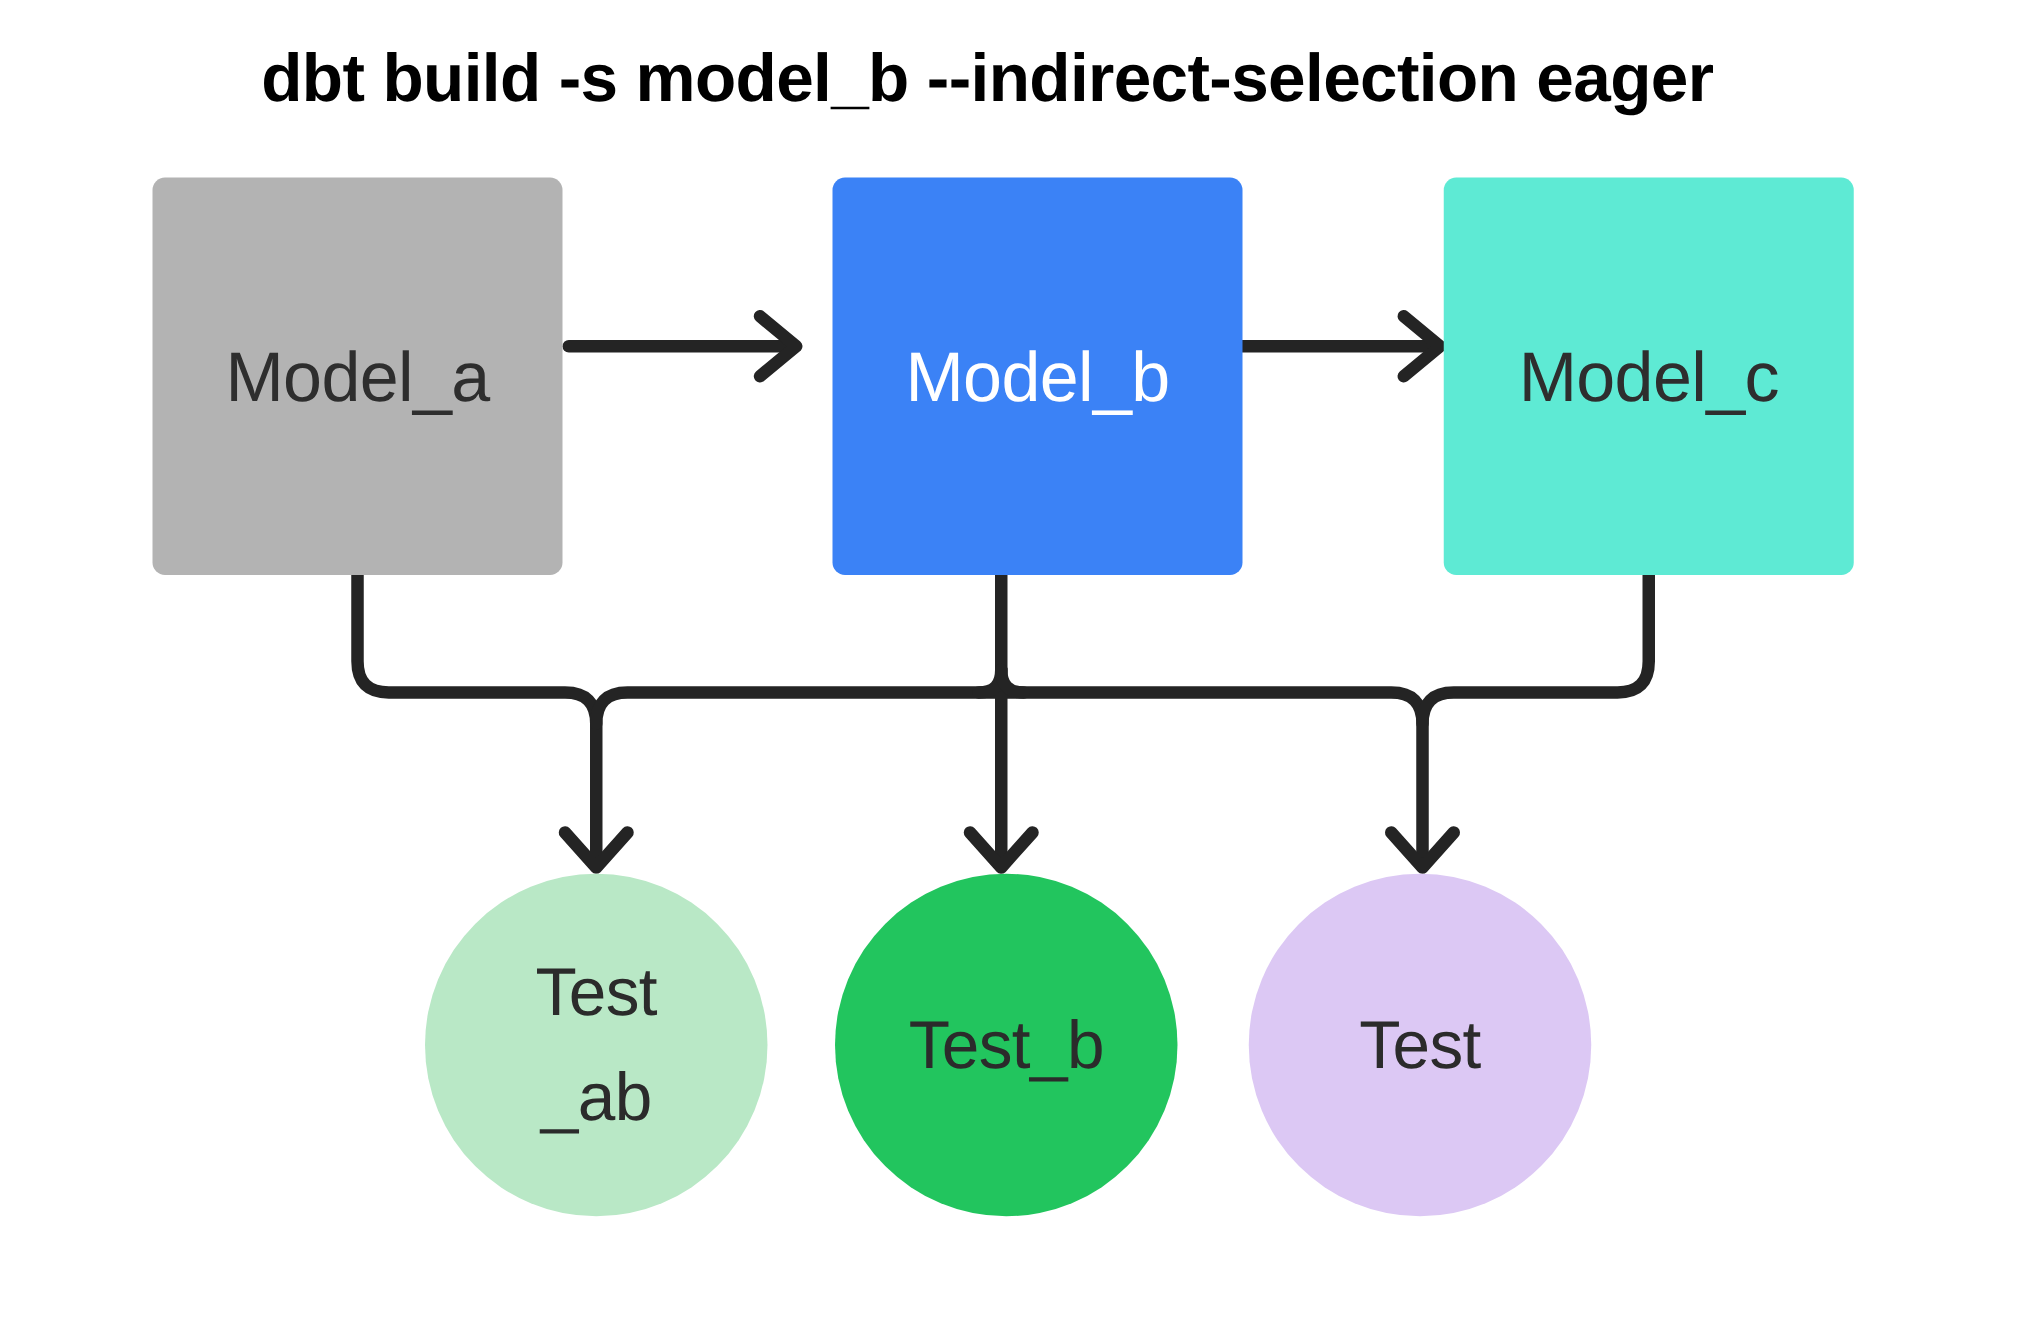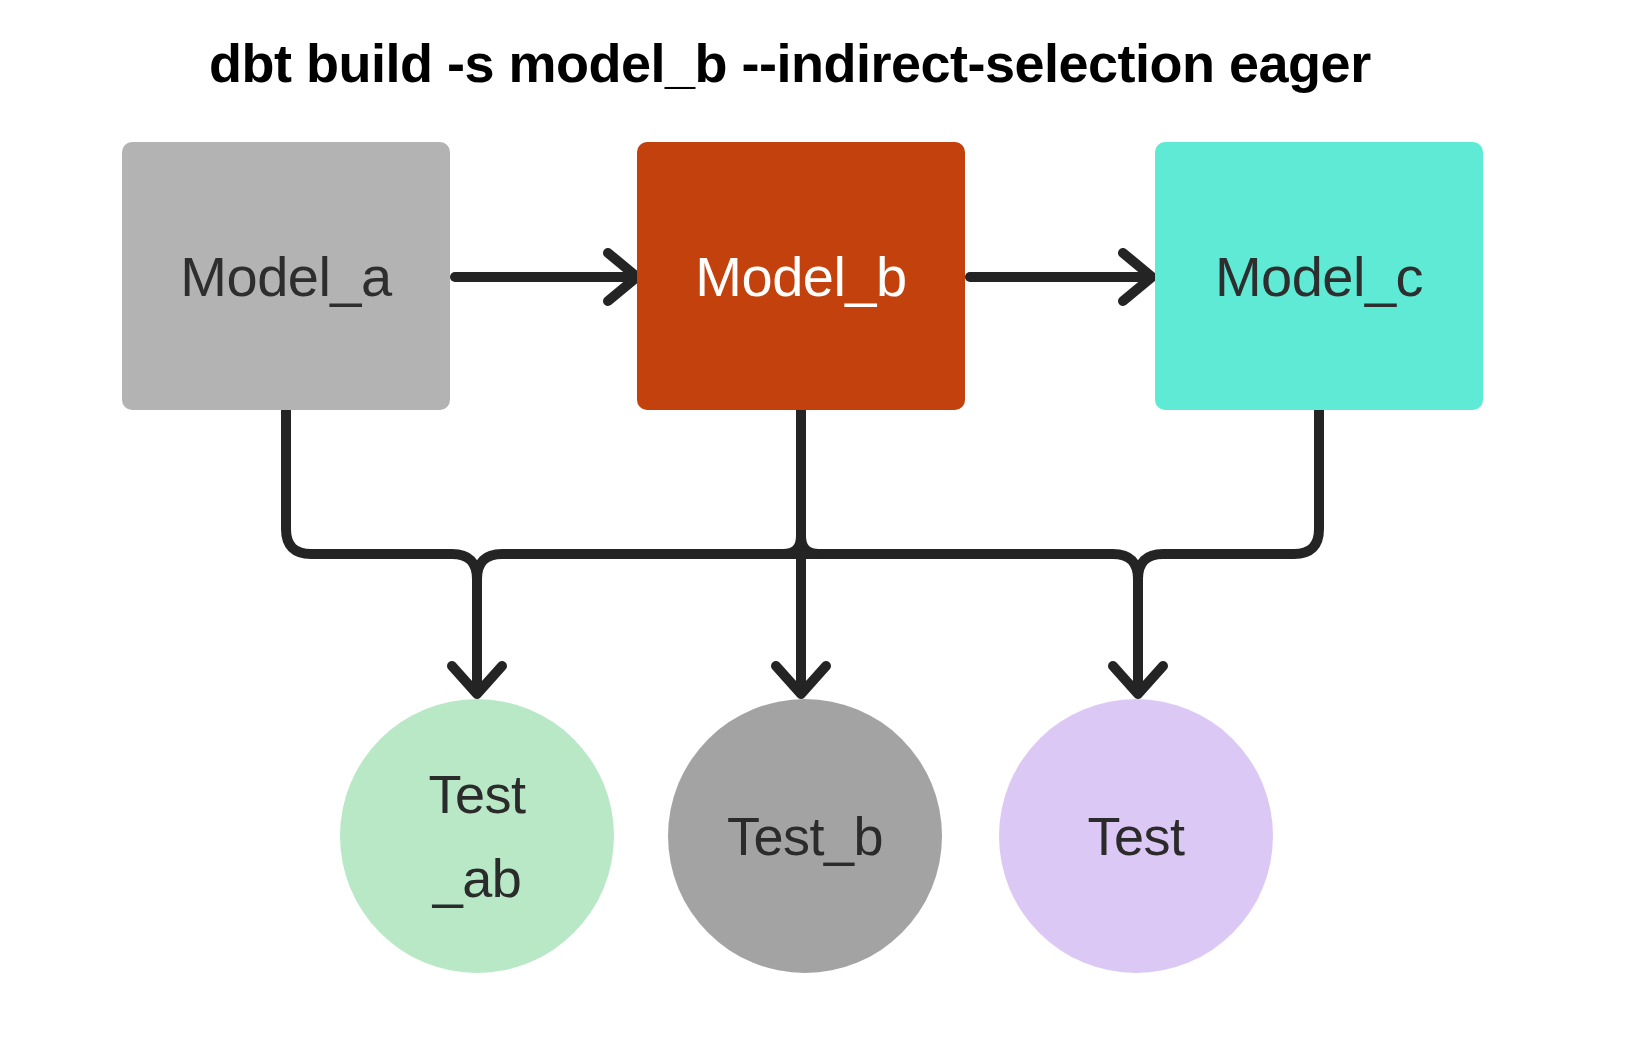--- a/index.html
+++ b/index.html
@@ -37,21 +37,21 @@
     fill: none;
     stroke: #242424;
     stroke-width: 10;
     stroke-linecap: round;
     stroke-linejoin: round;
   }
   .model {
     position: absolute;
     top: 142px;
     width: 328px;
-    height: 268px;
+    height: 318px;
     border-radius: 10px;
     display: flex;
     align-items: center;
     justify-content: center;
   }
   .model .label {
     font-size: 56px;
     font-weight: 500;
     letter-spacing: -0.5px;
   }
@@ -108,34 +108,34 @@
 
     <path d="M452 666 L477 694 L502 666"></path>
     <path d="M776 666 L801 694 L826 666"></path>
     <path d="M1113 666 L1138 694 L1163 666"></path>
   </svg>
 
   <div class="model model-a" style="background: rgb(179, 179, 179); color: rgb(46, 46, 46);">
     <span class="label">Model_a</span>
   </div>
 
-  <div class="model model-b" style="background: #c2410c; color: rgb(255, 255, 255);">
+  <div class="model model-b" style="background: #3b82f6; color: rgb(255, 255, 255); margin-left: 29px;">
     <span class="label">Model_b</span>
   </div>
 
   <div class="model model-c" style="background: #5eead4; color: rgb(46, 46, 46);">
     <span class="label">Model_c</span>
   </div>
 
   <div class="test test-ab" style="background: rgb(185, 232, 198); color: rgb(43, 43, 43);">
     <span class="label-line">Test</span>
     <span class="label-line">_ab</span>
   </div>
 
-  <div class="test test-b" style="background: #a3a3a3; color: rgb(43, 43, 43);">
+  <div class="test test-b" style="background: #22c55e; color: rgb(43, 43, 43);">
     <span class="label-line">Test_b</span>
   </div>
 
   <div class="test test-bc" style="background: rgb(220, 200, 244); color: rgb(43, 43, 43);">
     <span class="label-line">Test</span>
   </div>
 
 </div>
 
 </body></html>

